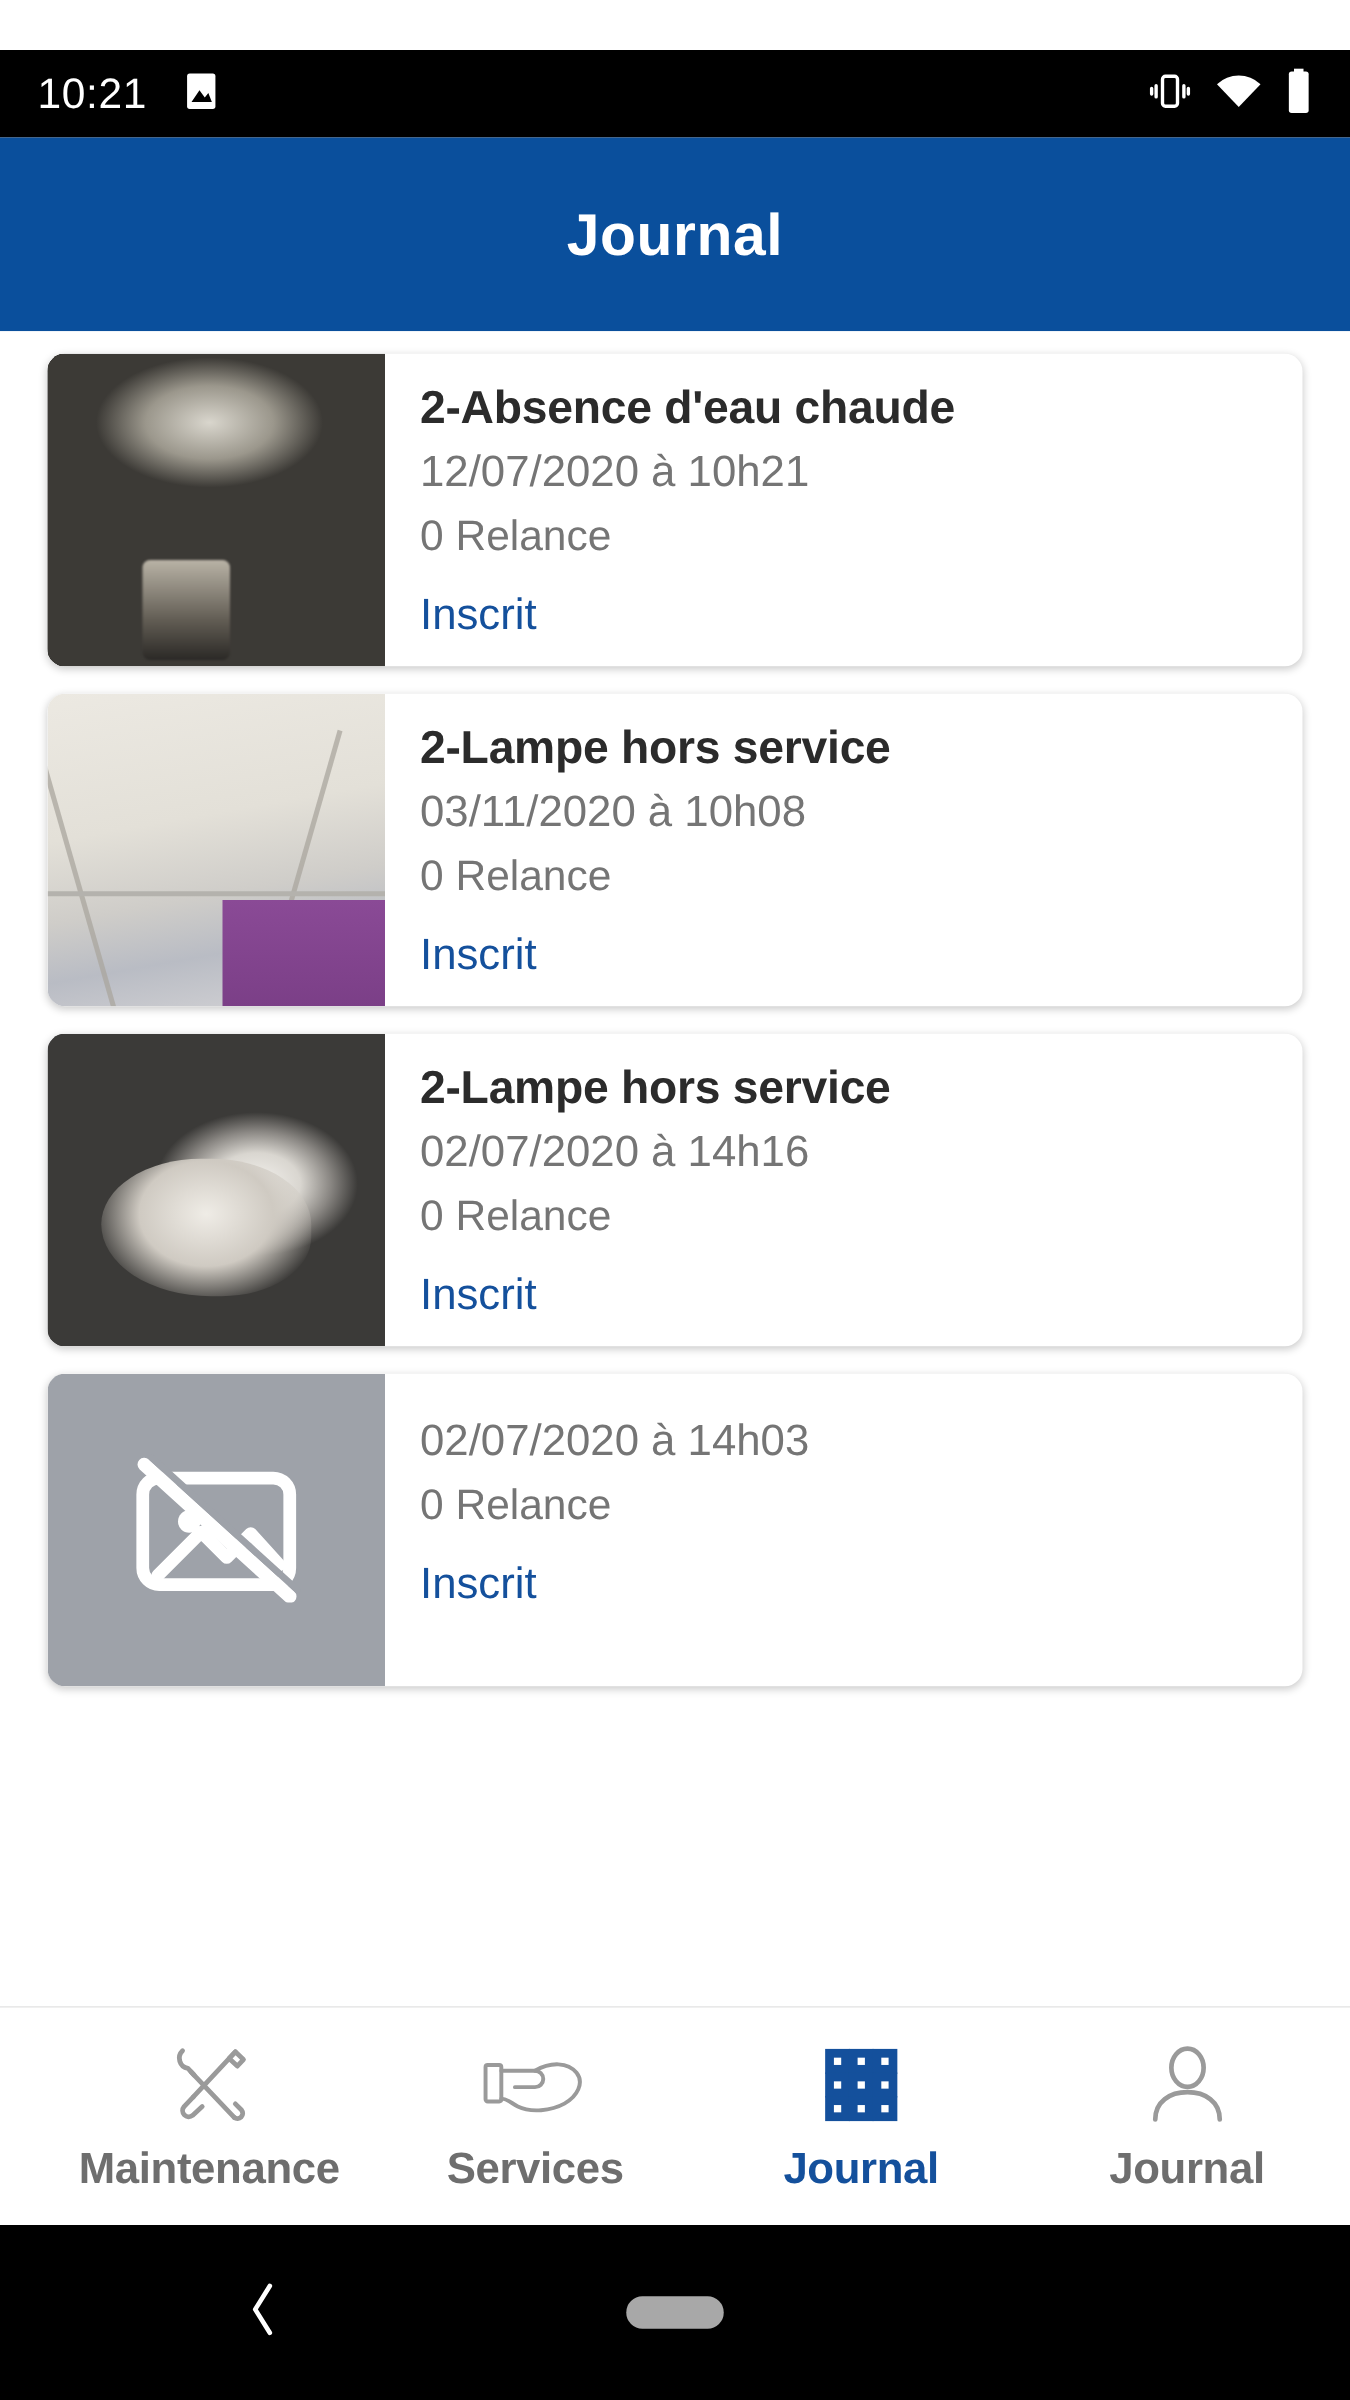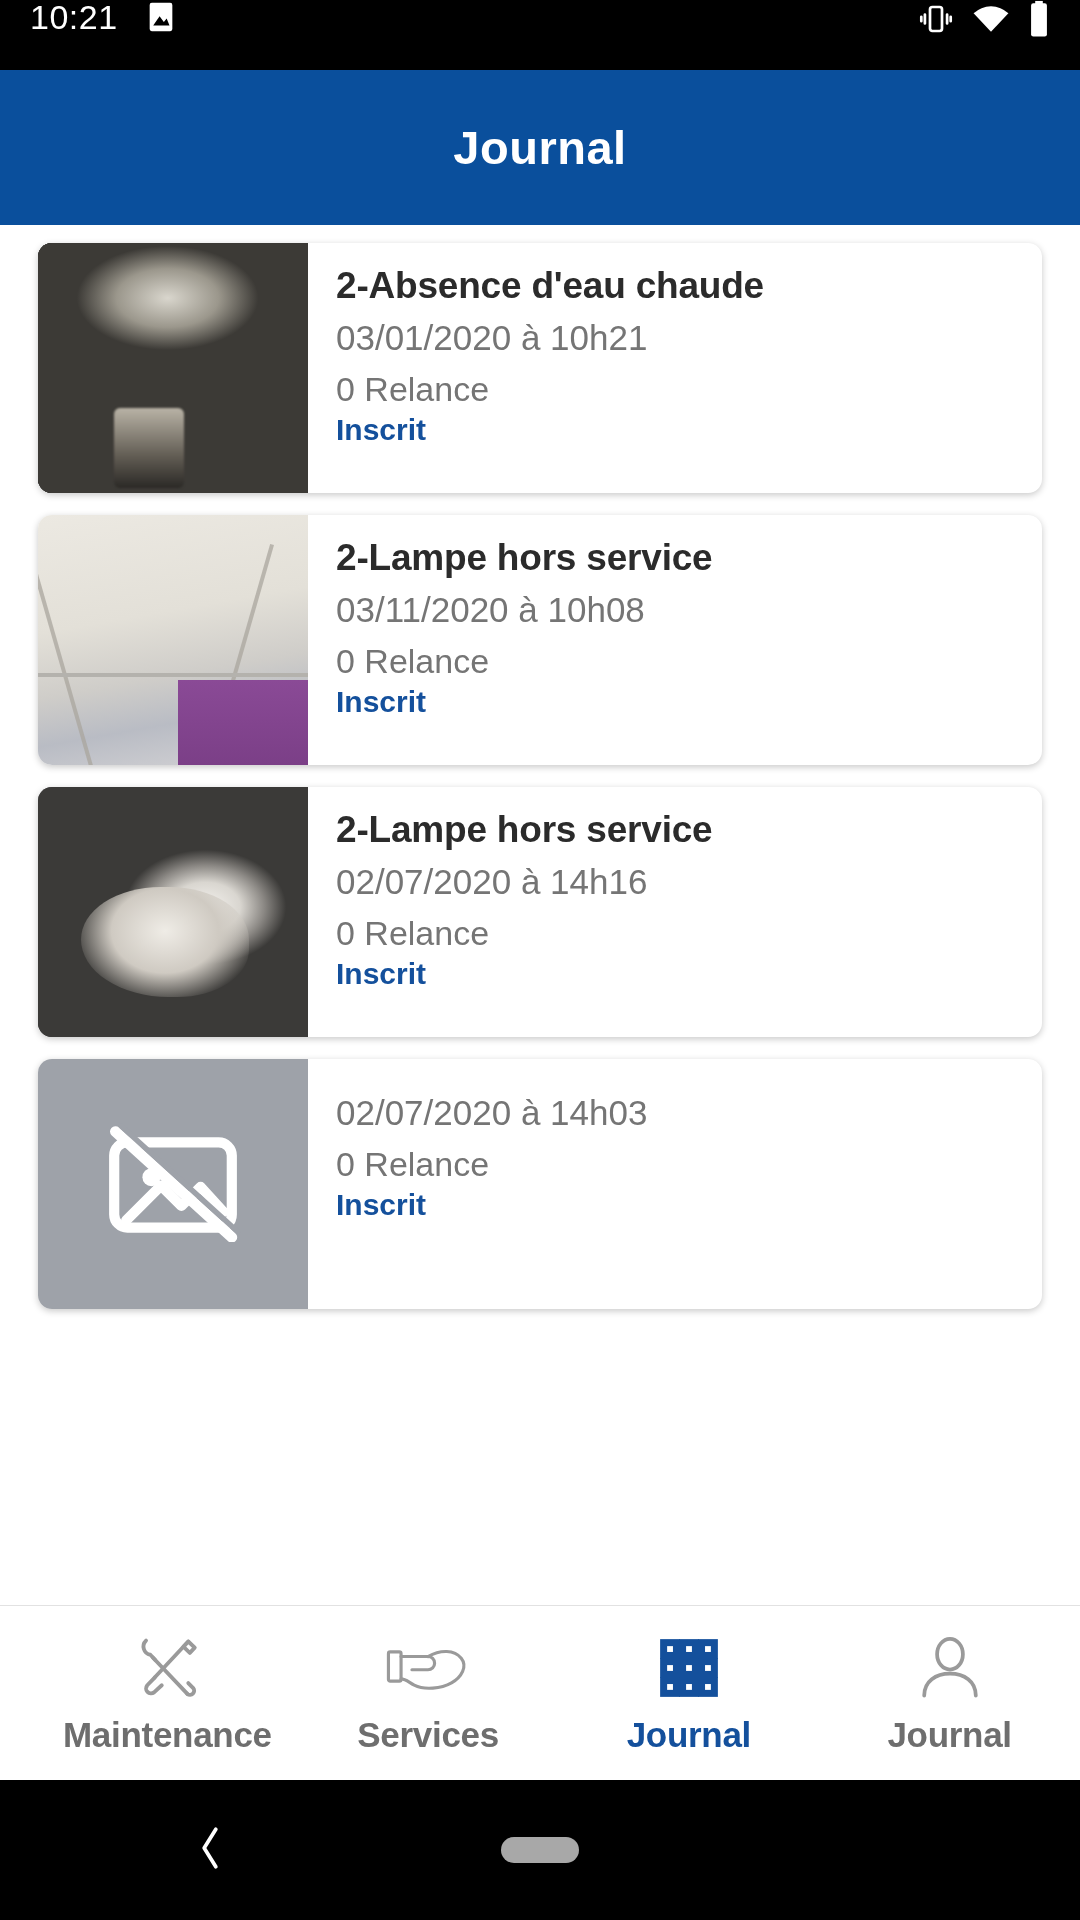--- a/index.html
+++ b/index.html
@@ -7,22 +7,23 @@
     width:1080px; height:1920px;
     background:#ffffff;
     font-family:"Liberation Sans", sans-serif;
     overflow:hidden;
   }
   #app { width:1080px; height:1920px; display:flex; flex-direction:column; position:relative; }
 
   
   .statusbar {
     height:70px; background:#000000; color:#ffffff;
-    display:flex; align-items:flex-start; padding:0 30px;
+    display:flex; align-items:center; padding:0 30px;
     flex:0 0 70px;
+    margin-top:40px;
   }
   .sb-time { font-size:34px; font-weight:400; letter-spacing:0.5px; line-height:1; }
   .sb-left-icons { display:flex; align-items:center; margin-left:26px; }
   .sb-spacer { flex:1 1 auto; }
   .sb-right-icons { display:flex; align-items:center; gap:18px; }
 
   
   .appbar {
     flex:0 0 155px; height:155px;
     background:#0a4f9c;
@@ -60,22 +61,22 @@
     font-size:37px; font-weight:bold; color:#2b2b2b;
     line-height:1.12; letter-spacing:-0.2px;
   }
   .card-date {
     font-size:35px; color:#757575; margin-top:13px; line-height:1.1;
   }
   .card-relance {
     font-size:34px; color:#757575; margin-top:13px; line-height:1.1;
   }
   .card-status {
-    font-size:30px; font-weight:bold; color:#14509c;
-    margin-top:5px; line-height:1.1;
+    font-size:35px; font-weight:normal; color:#14509c;
+    margin-top:25px; line-height:1.1;
   }
 
   
   .art-faucet { width:100%; height:100%;
     background:
       radial-gradient(ellipse 42% 26% at 48% 22%, #d9d6cd 0%, #9b978c 45%, #3c3a36 80%),
       radial-gradient(ellipse 30% 38% at 46% 52%, #cfcbc2 0%, #7e7a72 55%, #2e2c29 85%),
       radial-gradient(ellipse 22% 12% at 72% 66%, #ded8c9 0%, #8c8576 60%, #2b2926 90%),
       linear-gradient(160deg,#3b3936 0%, #211f1d 45%, #100f0e 100%);
   }
@@ -188,21 +189,21 @@
   </div>
 
   <div class="list">
 
     <div class="card">
       <div class="card-thumb">
         <div class="art-faucet"></div>
       </div>
       <div class="card-body">
         <div class="card-title">2-Absence d'eau chaude</div>
-        <div class="card-date">03/01/2020 à 10h21</div>
+        <div class="card-date">12/07/2020 à 10h21</div>
         <div class="card-relance">0 Relance</div>
         <div class="card-status">Inscrit</div>
       </div>
     </div>
 
     <div class="card">
       <div class="card-thumb">
         <div class="art-ceiling">
           <div class="rail1"></div>
             <div class="rail2"></div>

